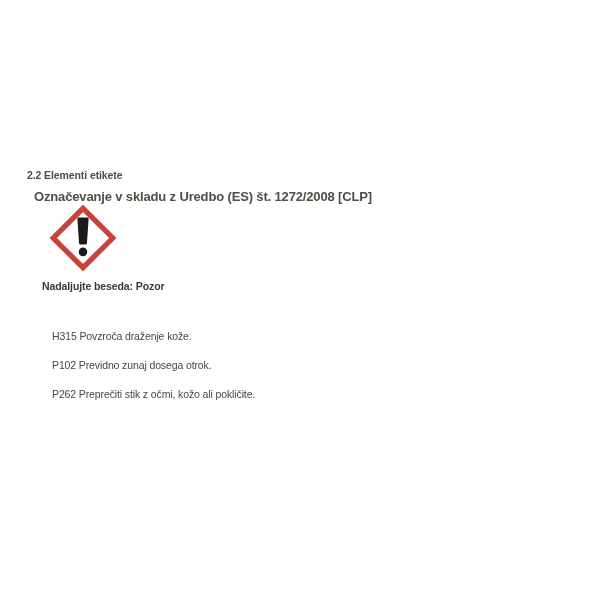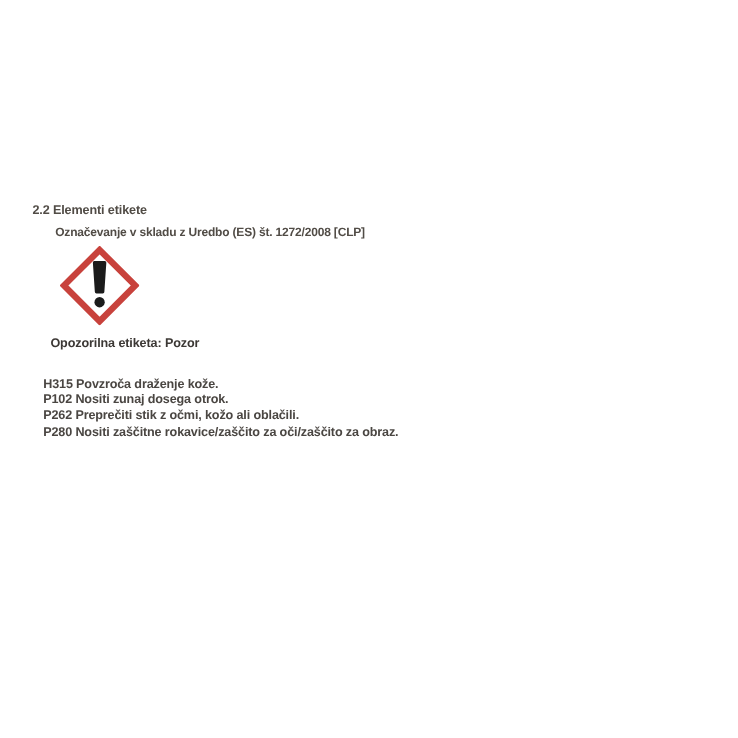--- a/index.html
+++ b/index.html
@@ -21,23 +21,23 @@
     left: 27px;
     top: 169px;
     font-size: 10.5px;
     font-weight: 700;
     color: #514c46;
     letter-spacing: -0.1px;
     white-space: nowrap;
   }
   .labeling-line {
     position: absolute;
-    left: 46px;
+    left: 34px;
     top: 189px;
-    font-size: 10px;
+    font-size: 13px;
     font-weight: 700;
     color: #514c46;
     letter-spacing: -0.15px;
     white-space: nowrap;
   }
   .pictogram {
     position: absolute;
     left: 50px;
     top: 205px;
     width: 66px;
@@ -58,41 +58,39 @@
     left: 36px;
     top: 314px;
     width: 562px;
     font-size: 10.5px;
     font-weight: 400;
     color: #4a4642;
     letter-spacing: -0.12px;
     line-height: 13.2px;
   }
   .stmt {
-    margin: 0;
-    font-weight: bold;
+    margin: 16px;
   }
 </style>
 </head>
 <body>
 
 <div class="page">
 
   <div class="section-title">2.2 Elementi etikete</div>
 
   <div class="labeling-line">Označevanje v skladu z Uredbo (ES) št. 1272/2008 [CLP]</div>
 
   <svg class="pictogram" viewBox="0 0 100 100">
     <polygon points="50,5 95,50 50,95 5,50" fill="#ffffff" stroke-width="8" stroke-linejoin="miter" stroke="#c8423c"></polygon>
     <polygon points="43.5,21 56.5,21 54,58 46,58" stroke-width="4" stroke-linejoin="round" fill="#1b1b1b" stroke="#1b1b1b"></polygon>
     <circle cx="50" cy="71" r="6.5" fill="#1b1b1b"></circle>
   </svg>
 
-  <div class="signal-word">Opozorilna etiketa: Pozor</div>
+  <div class="signal-word">Nadaljujte beseda: Pozor</div>
 
   <div class="statements">
       <div class="stmt">H315 Povzroča draženje kože.</div>
-      <div class="stmt">P102 Nositi zunaj dosega otrok.</div>
-      <div class="stmt">P262 Preprečiti stik z očmi, kožo ali oblačili.</div>
-      <div class="stmt">P280 Nositi zaščitne rokavice/zaščito za oči/zaščito za obraz.</div>
+      <div class="stmt">P102 Previdno zunaj dosega otrok.</div>
+      <div class="stmt">P262 Preprečiti stik z očmi, kožo ali pokličite.</div>
     </div>
 
 </div>
 
 </body></html>

